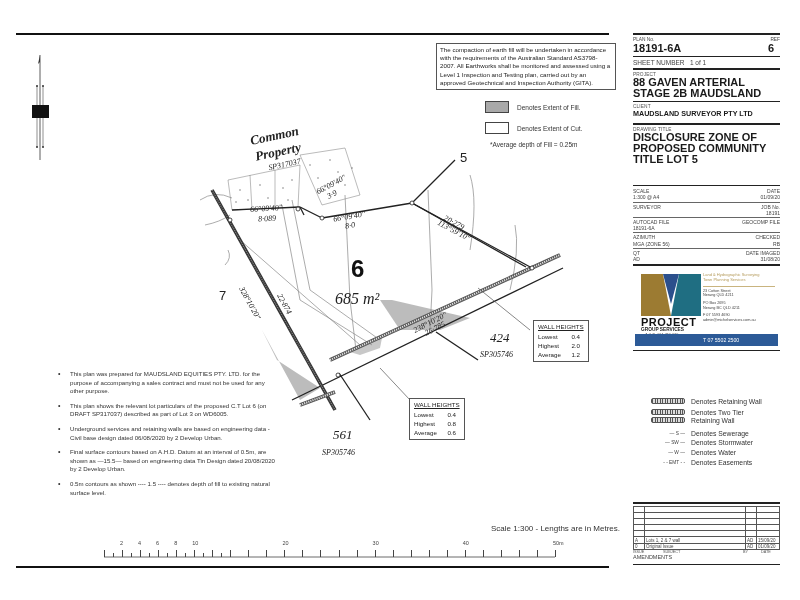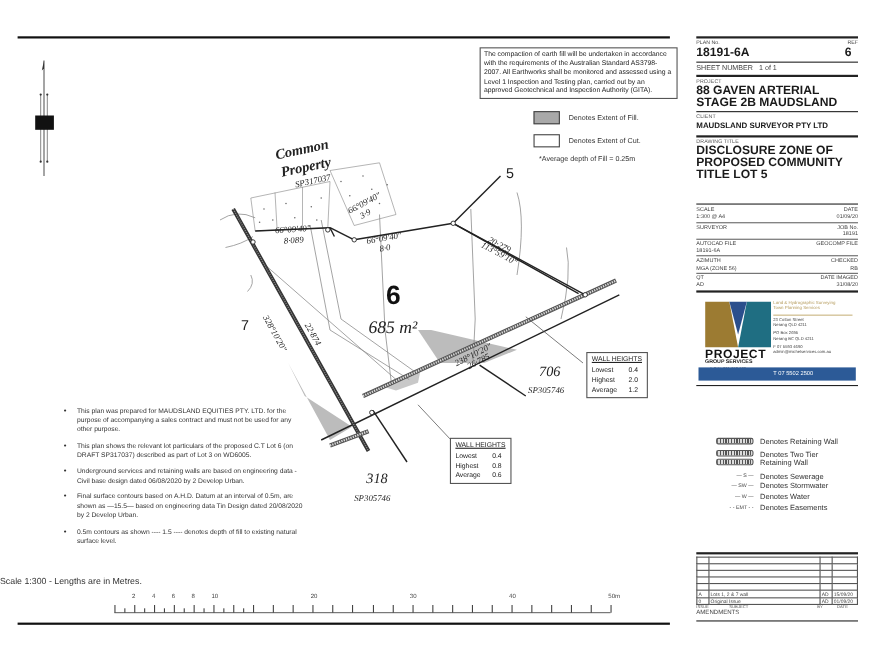--- a/index.html
+++ b/index.html
@@ -14,21 +14,21 @@
   .notice { position: absolute; left: 436px; top: 43px; width: 172px; border: 1px solid #555; font-size: 6.2px; line-height: 8.2px; padding: 2px 3px; color: #222; background: #fff; }
   .fill-legend { position: absolute; display: flex; align-items: center; font-size: 6.5px; color: #333; }
   .swatch { width: 22px; height: 10px; border: 1px solid #444; margin-right: 8px; }
   .wall-box { position: absolute; border: 1.5px solid #555; background: #fff; font-size: 6.2px; padding: 2px 4px; color: #222; }
   .wall-box .t { text-decoration: underline; margin-bottom: 2px; }
   .wall-box .r { display: flex; justify-content: space-between; width: 42px; line-height: 9px; }
   
   .notes { position: absolute; left: 58px; top: 370px; width: 220px; font-size: 6.1px; line-height: 8.6px; color: #333; }
   .notes .n { position: relative; padding-left: 12px; margin-bottom: 6px; }
   .notes .n::before { content: "\2022"; position: absolute; left: 0; top: 0; font-size: 7px; }
-  .scale-title { position: absolute; left: 0; width: 620px; top: 524px; text-align: left; font-size: 8px; color: #333; }
+  .scale-title { position: absolute; left: 0; width: 620px; top: 524px; text-align: right; font-size: 8px; color: #333; }
   
   #title-block { position: absolute; left: 633px; top: 32px; width: 147px; height: 540px; }
   .tb-small { font-size: 4.8px; color: #555; letter-spacing: 0.1px; }
   .tb-big { font-weight: bold; font-size: 11px; line-height: 11px; color: #1a1a1a; }
   .tb-med { font-weight: bold; font-size: 7.2px; color: #1a1a1a; }
   .tb-line { height: 1.5px; background: #222; margin: 2px 0; }
   .tb-thin { height: 1px; background: #666; margin: 1px 0; }
   .kv { display: flex; justify-content: space-between; font-size: 5px; color: #444; line-height: 6.2px; }
   .logo-area { position: relative; height: 80px; }
   .phone-bar { position: absolute; left: 2px; top: 75px; width: 143px; height: 12px; background: #2c5a97; color: #fff; font-size: 5.2px; line-height: 12px; padding-left: 68px; box-sizing: border-box; }
@@ -198,23 +198,23 @@
   <div class="abs" style="left:490px; top:141px; font-size:6.5px; color:#333;">*Average depth of Fill = 0.25m</div>
 
   <div class="plan-text" style="left:250px; top:128px; font-size:13px; font-weight:bold; transform:rotate(-12deg);">Common</div>
   <div class="plan-text" style="left:255px; top:144px; font-size:13px; font-weight:bold; transform:rotate(-12deg);">Property</div>
   <div class="plan-text" style="left:268px; top:160px; font-size:8px; transform:rotate(-12deg);">SP317037</div>
 
   <div class="abs" style="left:351px; top:255px; font-size:24px; font-weight:bold; color:#111;">6</div>
   <div class="plan-text" style="left:335px; top:290px; font-size:16px;">685 m²</div>
   <div class="abs" style="left:460px; top:150px; font-size:13px; color:#222;">5</div>
   <div class="abs" style="left:219px; top:288px; font-size:13px; color:#222;">7</div>
-  <div class="plan-text" style="left:490px; top:330px; font-size:13px;">706</div>
+  <div class="plan-text" style="left:490px; top:330px; font-size:13px;">424</div>
   <div class="plan-text" style="left:480px; top:350px; font-size:8px;">SP305746</div>
-  <div class="plan-text" style="left:333px; top:427px; font-size:13px;">318</div>
+  <div class="plan-text" style="left:333px; top:427px; font-size:13px;">561</div>
   <div class="plan-text" style="left:322px; top:448px; font-size:8px;">SP305746</div>
 
   <div class="plan-text" style="left:245px; top:285px; font-size:8px; transform:rotate(61deg); transform-origin:left top;">328°10'20"</div>
   <div class="plan-text" style="left:283px; top:292px; font-size:8px; transform:rotate(61deg); transform-origin:left top;">22·874</div>
   <div class="plan-text" style="left:250px; top:204px; font-size:8px; transform:rotate(-4deg);">66°09'40"</div>
   <div class="plan-text" style="left:258px; top:214px; font-size:8px; transform:rotate(-4deg);">8·089</div>
   <div class="plan-text" style="left:333px; top:212px; font-size:8px; transform:rotate(-10deg);">66°09'40"</div>
   <div class="plan-text" style="left:345px; top:221px; font-size:8px; transform:rotate(-10deg);">8·0</div>
   <div class="plan-text" style="left:315px; top:180px; font-size:8px; transform:rotate(-28deg);">66°09'40"</div>
   <div class="plan-text" style="left:327px; top:190px; font-size:8px; transform:rotate(-28deg);">3·9</div>

